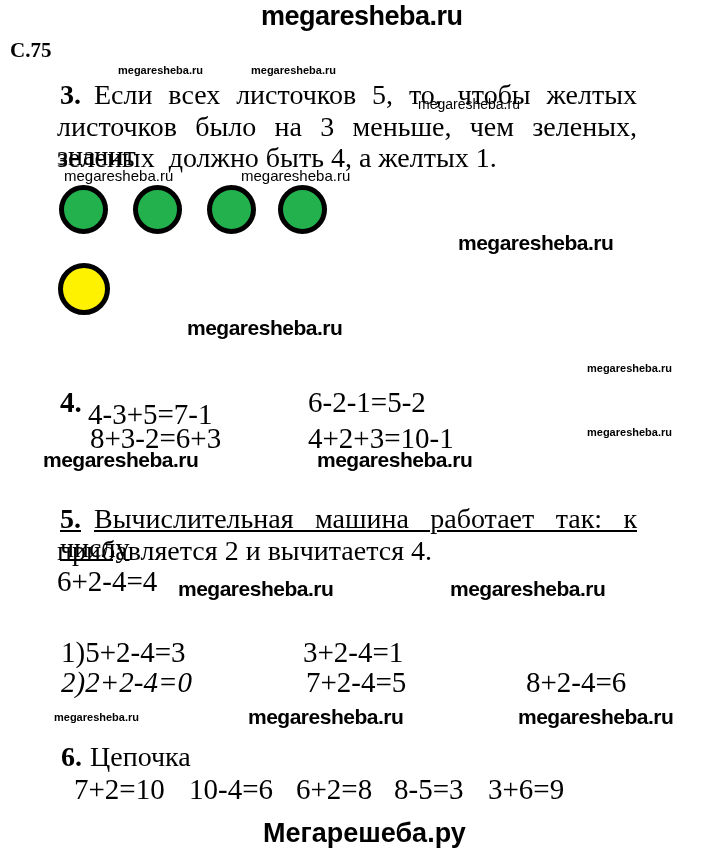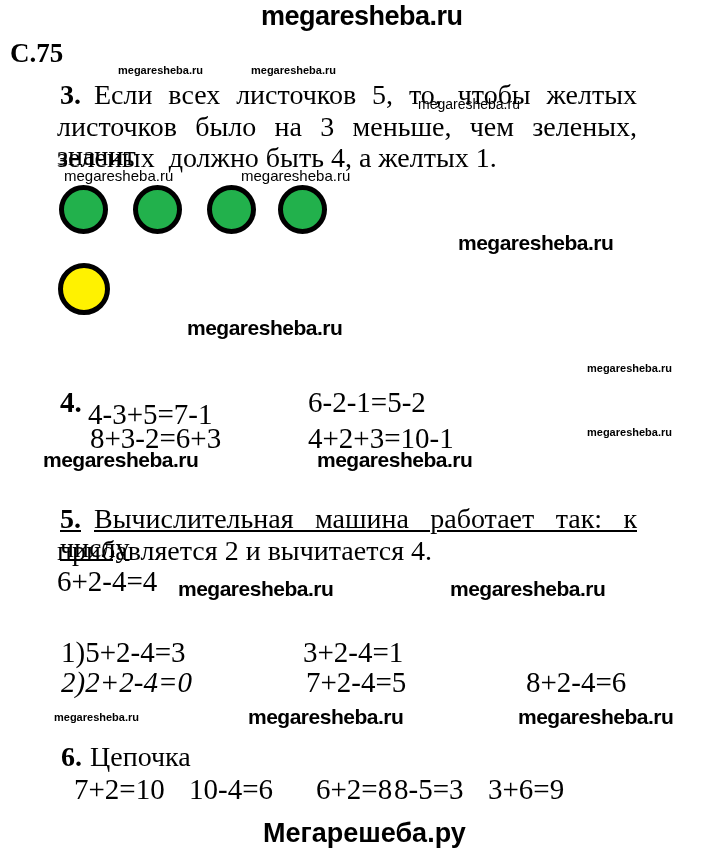--- a/index.html
+++ b/index.html
@@ -8,21 +8,21 @@
          font-family:"Liberation Serif", serif; color:#000; }
   .abs { position:absolute; }
 
   
   .wm-lg  { font-family:"Liberation Sans", sans-serif; font-weight:bold; font-size:27px; letter-spacing:-0.5px; }
   .wm-md  { font-family:"Liberation Sans", sans-serif; font-weight:bold; font-size:21px; letter-spacing:-0.5px; }
   .wm-sm  { font-family:"Liberation Sans", sans-serif; font-weight:bold; font-size:11px; }
   .wm-xs  { font-family:"Liberation Sans", sans-serif; font-weight:normal; font-size:14px; }
   .wm-reg { font-family:"Liberation Sans", sans-serif; font-weight:normal; font-size:15px; }
 
-  .page-label { font-weight:bold; font-size:27px; }
+  .page-label { font-weight:bold; font-size:21px; }
 
   .body-text { font-size:28px; line-height:29px; }
   .just { text-align:justify; text-align-last:justify; -moz-text-align-last:justify; }
   .num  { font-weight:bold; margin-right:13px; }
   .num2 { font-weight:bold; margin-right:8px; }
   .pre  { white-space:pre; }
 
   .eq { font-size:29px; line-height:29px; }
 
   .circle { position:absolute; border:5px solid #000; border-radius:50%; }
@@ -89,17 +89,17 @@
 
 <div class="abs wm-sm" style="left:54px; top:711px;">megaresheba.ru</div>
 <div class="abs wm-md" style="left:248px; top:705px;">megaresheba.ru</div>
 <div class="abs wm-md" style="left:518px; top:705px;">megaresheba.ru</div>
 
 <div class="abs body-text" style="left:61px; top:742px;">
   <b class="num2">6.</b><span>Цепочка</span>
 </div>
 <span class="abs eq" style="left:74px; top:775px;">7+2=10</span>
 <span class="abs eq" style="left:189px; top:775px;">10-4=6</span>
-<span class="abs eq" style="left:296px; top:775px;margin-left:20px;">6+2=8</span>
+<span class="abs eq" style="left:296px; top:775px;">6+2=8</span>
 <span class="abs eq" style="left:394px; top:775px;">8-5=3</span>
 <span class="abs eq" style="left:488px; top:775px;">3+6=9</span>
 
 <div class="abs wm-lg" style="left:263px; top:818px; letter-spacing:0;">Мегарешеба.ру</div>
 
 </body></html>

